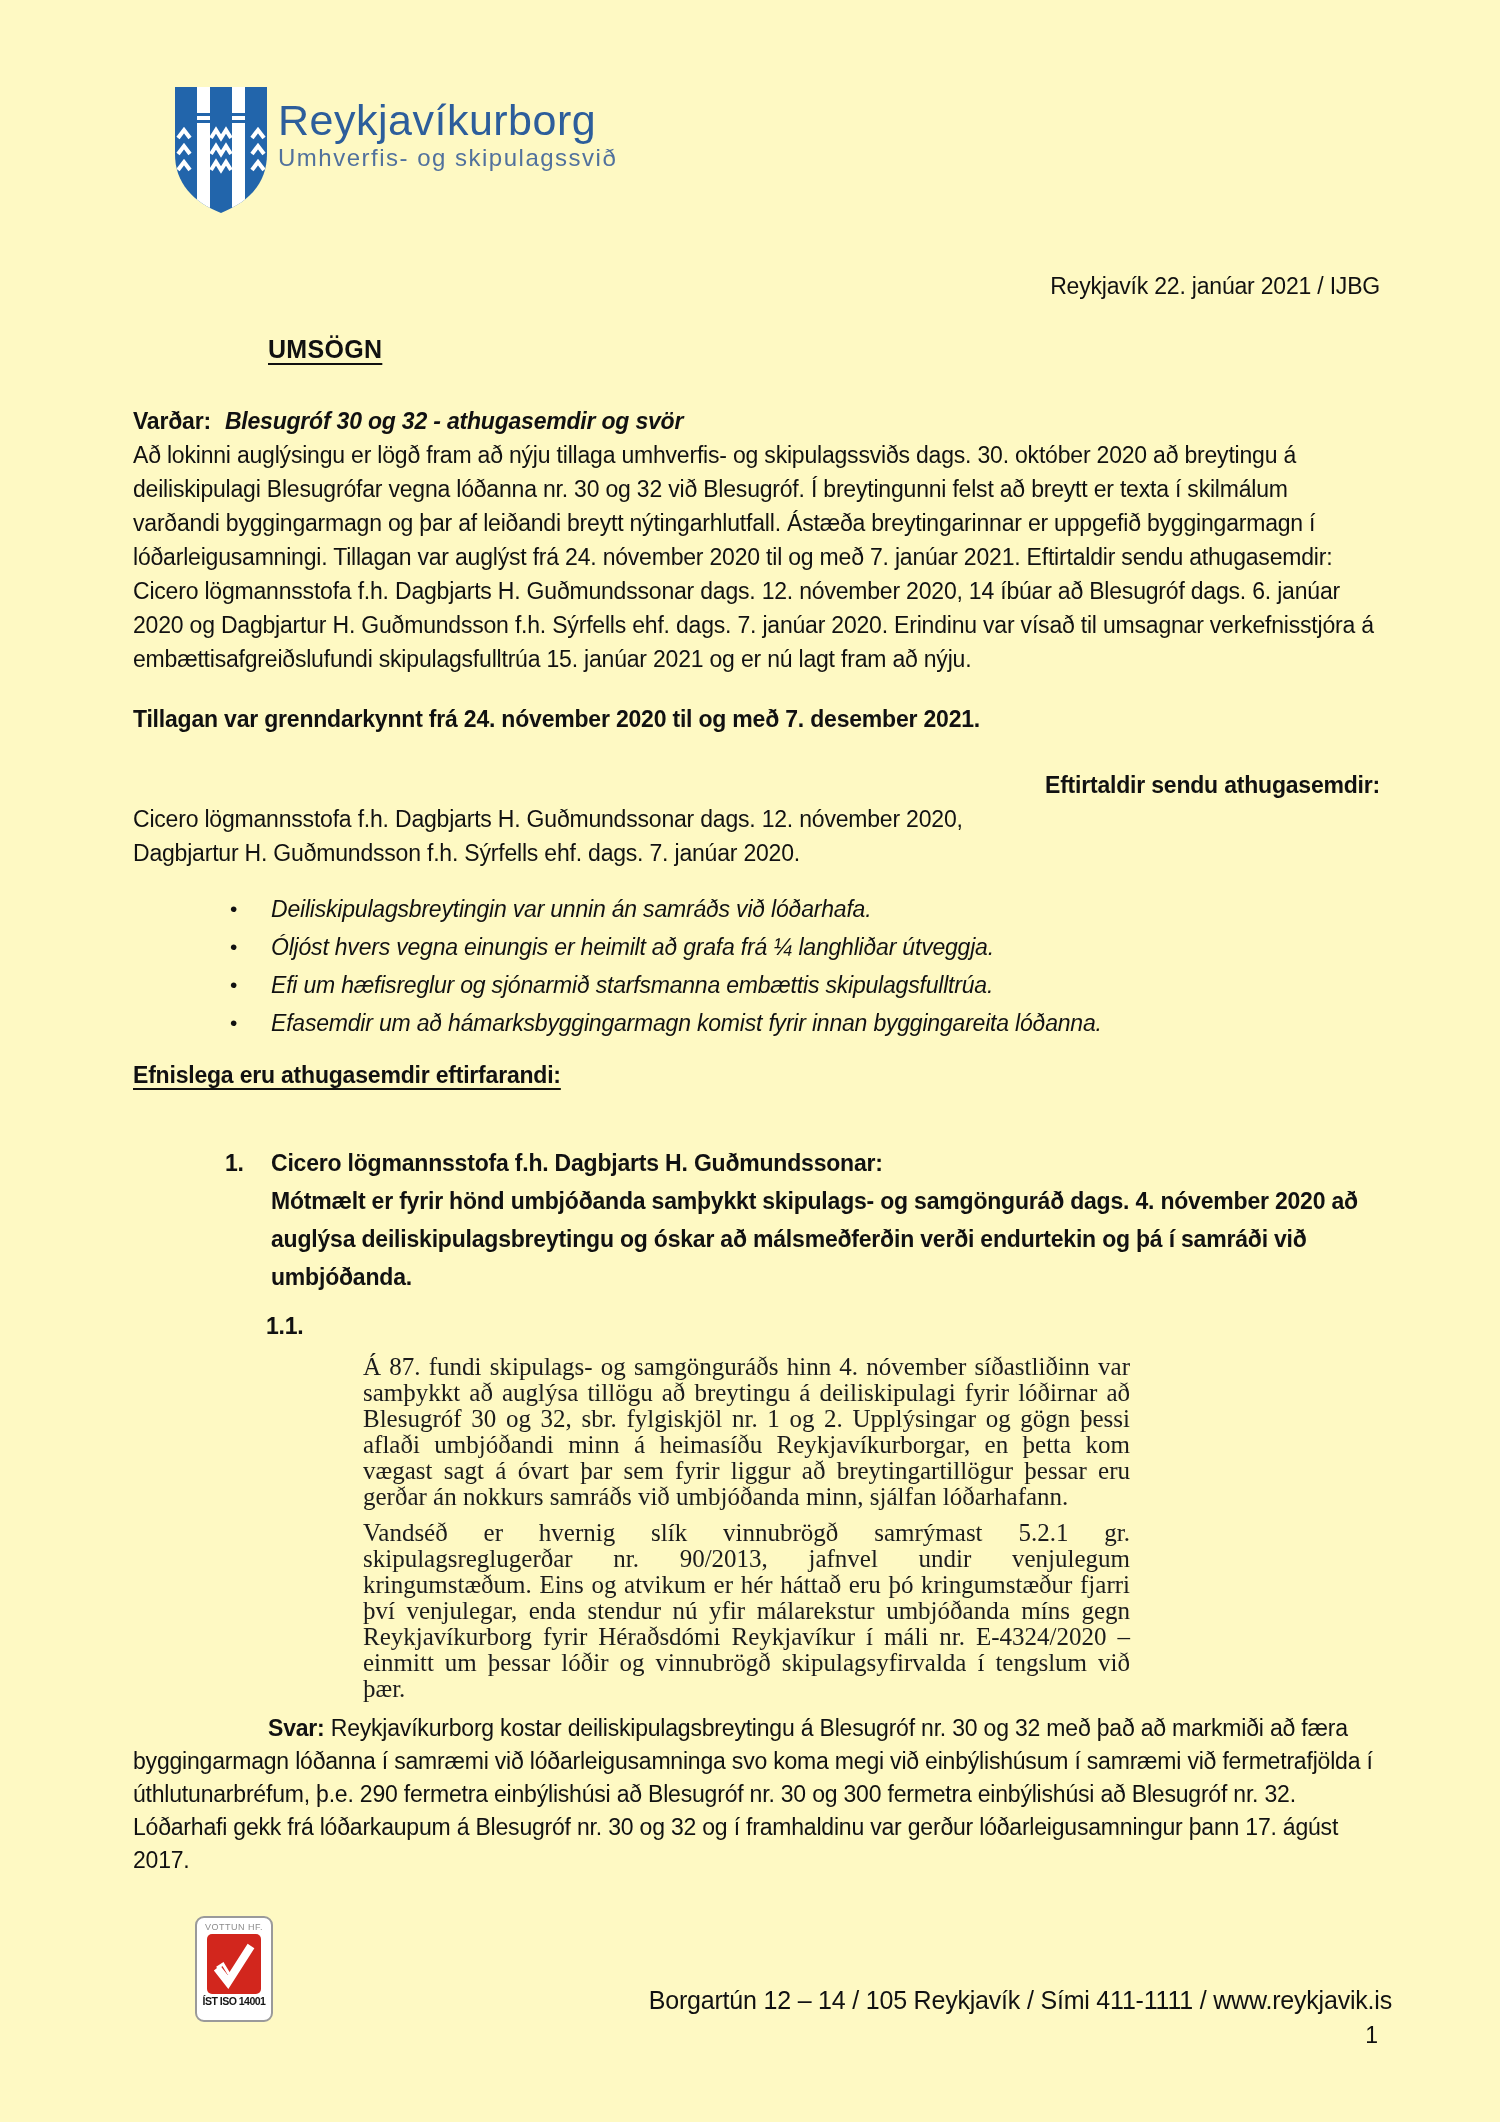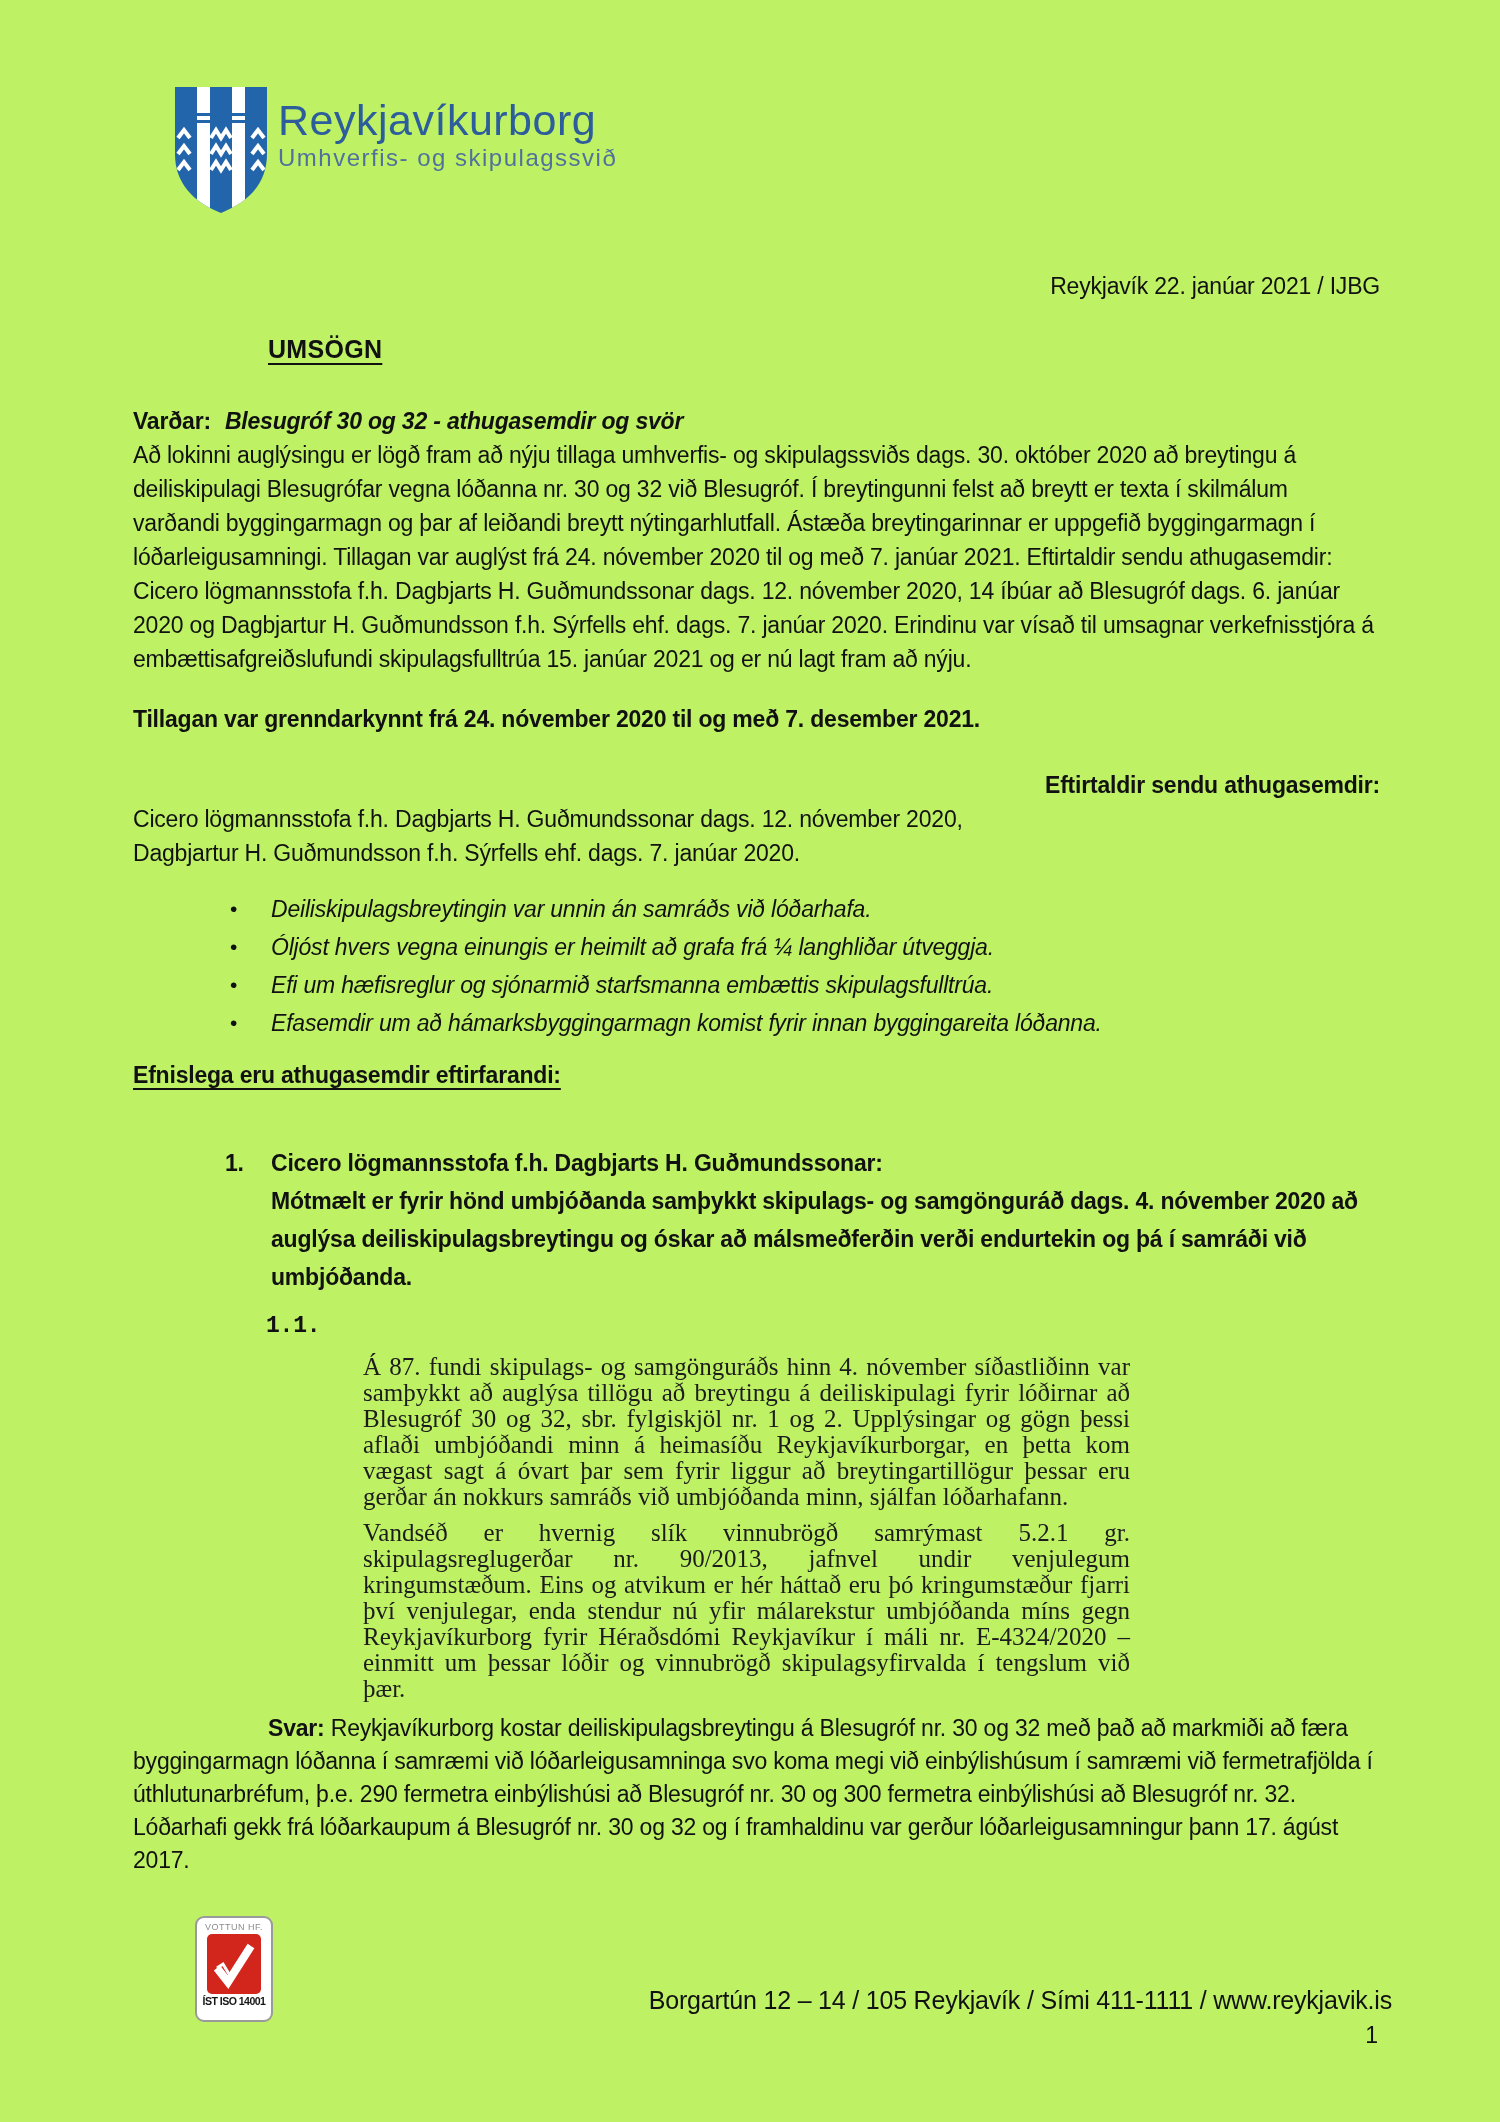--- a/index.html
+++ b/index.html
@@ -1,18 +1,18 @@
 <!DOCTYPE html>
 <html><head>
 <meta charset="utf-8">
 <style>
   * { margin:0; padding:0; box-sizing:border-box; }
   html,body { background:#ffffff; }
   .page {
-    position:relative; width:1500px; height:2122px; background:#bef264;
+    position:relative; width:1500px; height:2122px; background:#fef9c3;
     font-family:"Liberation Sans", sans-serif; color:#111111; overflow:hidden;
   }
 
   
   .logo-block { position:absolute; left:172px; top:84px; }
   .logo-shield { position:absolute; left:0; top:0; }
   .logo-text { position:absolute; left:106px; top:14px; white-space:nowrap; }
   .logo-title { font-size:43px; line-height:44px; color:#2d5e9b; letter-spacing:0.5px; }
   .logo-subtitle { font-size:24px; line-height:32px; color:#51719d; letter-spacing:1.5px;text-align:center; }
 
@@ -38,21 +38,21 @@
   .section-heading {
     margin-top:16px; font-weight:bold; line-height:34px;
     text-decoration:underline; text-decoration-thickness:2px; text-underline-offset:5px;
     display:inline-block;
   }
 
   .numbered-item { display:flex; margin-top:52px; line-height:38px; font-weight:bold; }
   .item-number { width:46px; margin-left:92px; flex:none; }
   .item-body { flex:1; }
 
-  .sub-number { margin-left:133px; margin-top:18px; font-weight:bold; line-height:24px;font-family:Liberation Mono, monospace; }
+  .sub-number { margin-left:133px; margin-top:18px; font-weight:bold; line-height:24px; }
 
   .quote {
     margin-left:230px; width:767px; text-align:justify;
     font-family:"Liberation Serif", serif; font-size:25px; line-height:26px; letter-spacing:0; color:#1c1c1c;
   }
   .quote-1 { margin-top:16px; }
   .quote-2 { margin-top:10px; }
 
   .answer { margin-top:10px; line-height:33px; text-indent:135px; }
   .answer-label { font-weight:bold; }

